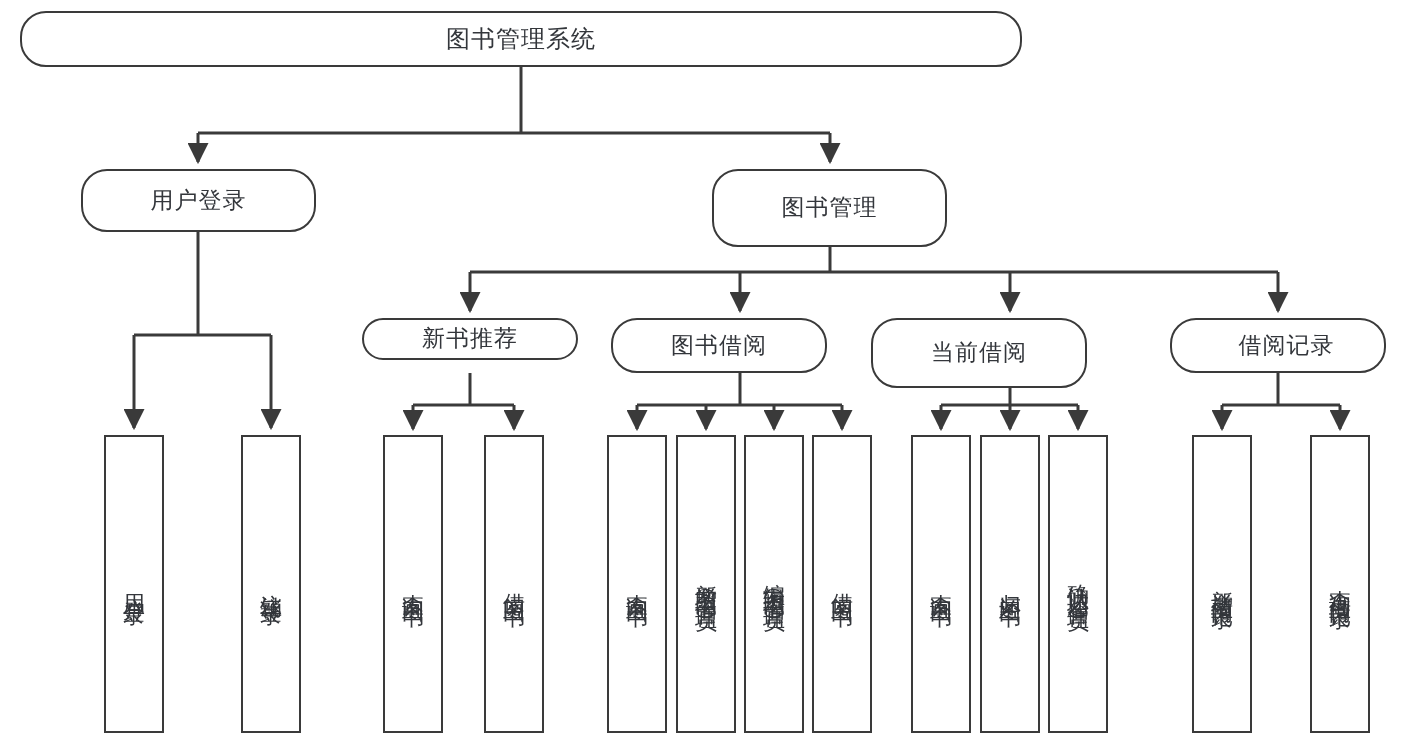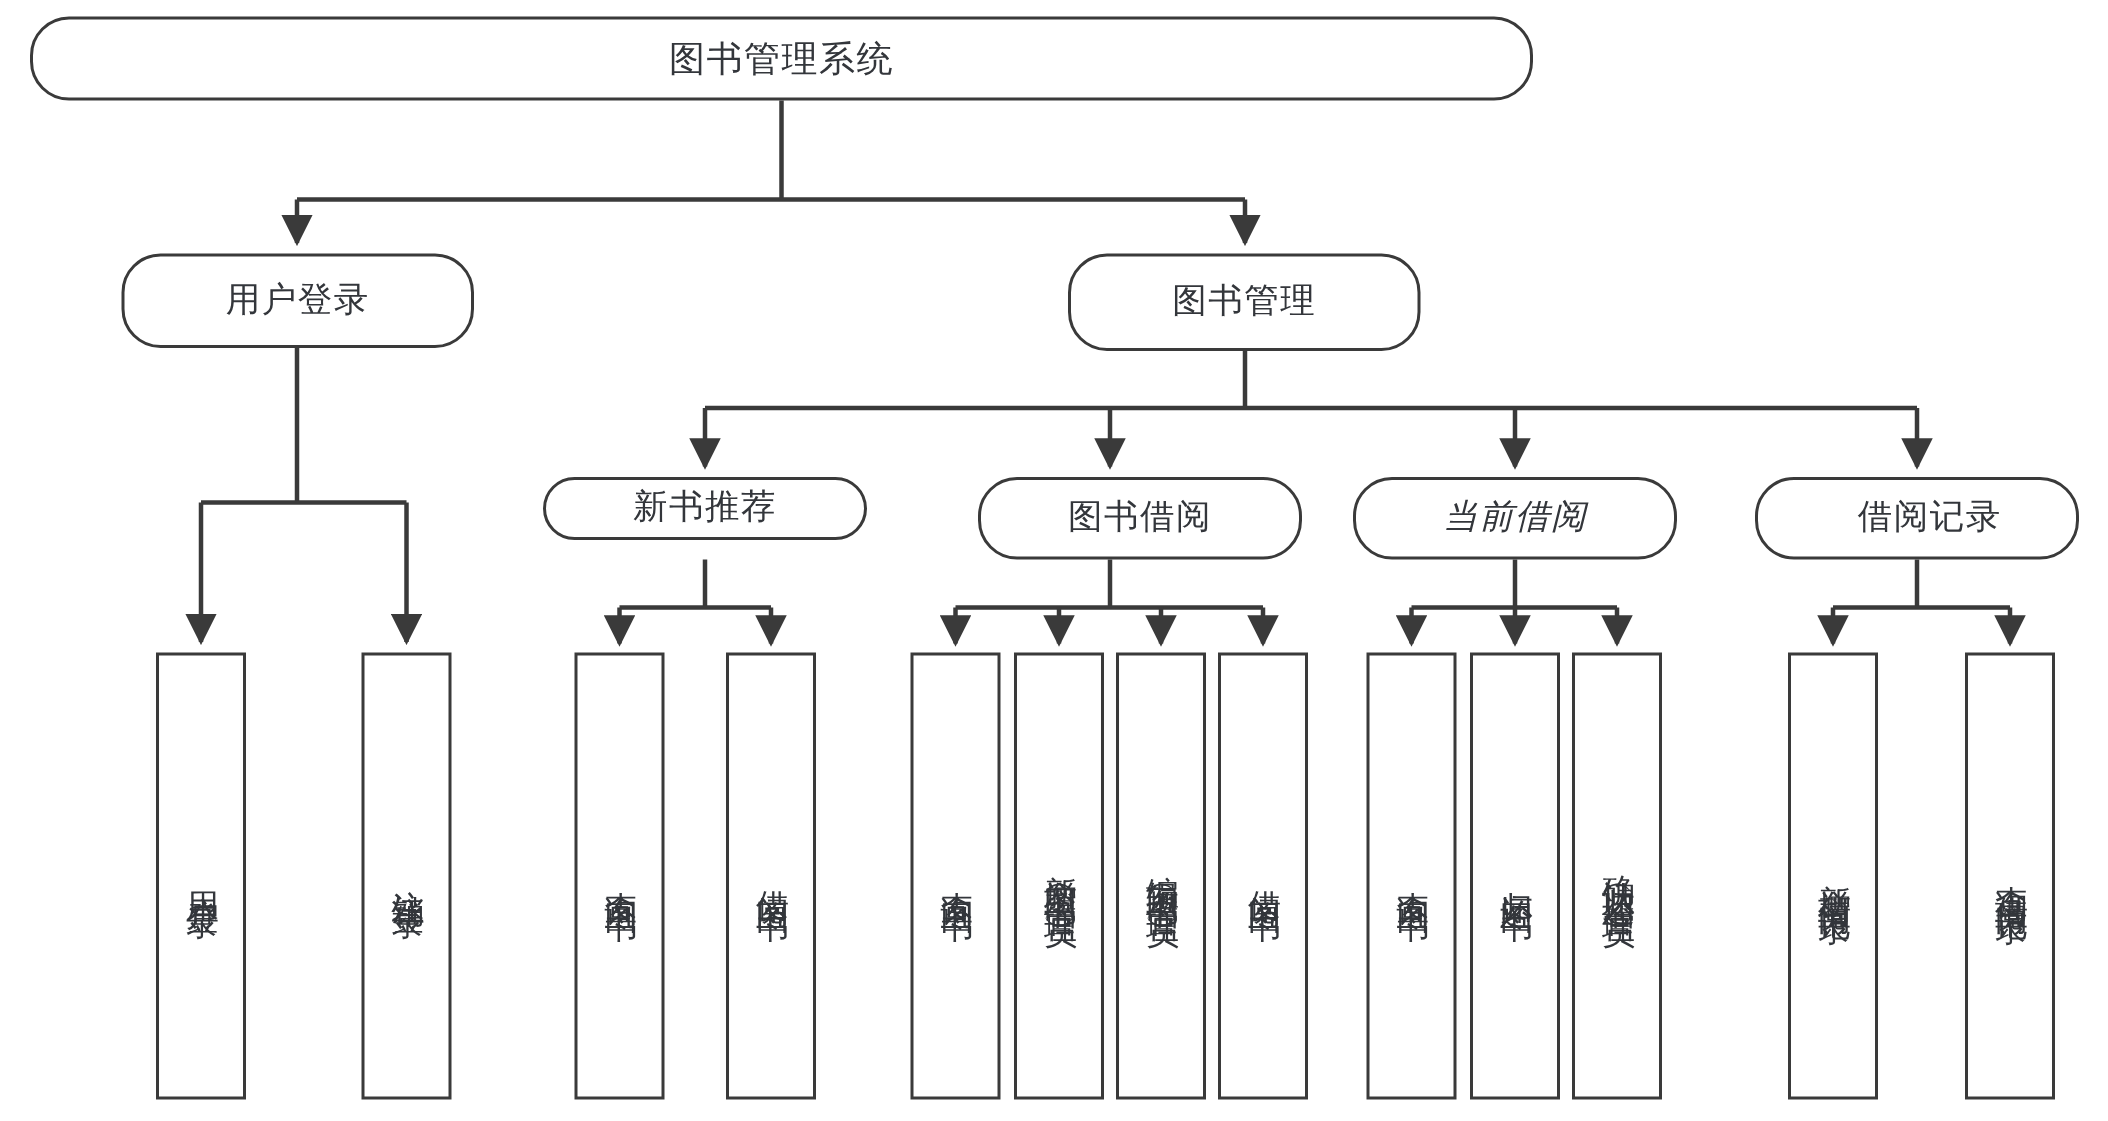--- a/index.html
+++ b/index.html
@@ -128,31 +128,31 @@
     </g>
   </svg>
 
   <div class="node h root" style="left:20px; top:11px; width:1002px; height:56px;">
     <span>图书管理系统</span>
   </div>
 
   <div class="node h" style="left:81px; top:169px; width:235px; height:63px;">
     <span>用户登录</span>
   </div>
-  <div class="node h" style="left:712px; top:169px; width:235px; height:65px;justify-content:center;">
+  <div class="node h" style="left:712px; top:169px; width:235px; height:78px;justify-content:center;">
     <span>图书管理</span>
   </div>
 
   <div class="node h" style="left:362px; top:318px; width:216px; height:42px;">
     <span>新书推荐</span>
   </div>
-  <div class="node h" style="left:652px; top:318px; width:216px; height:55px;">
+  <div class="node h" style="left:611px; top:318px; width:216px; height:55px;">
     <span>图书借阅</span>
   </div>
-  <div class="node h" style="left:902px; top:318px; width:216px; height:55px;font-style:italic;">
+  <div class="node h" style="left:871px; top:318px; width:216px; height:70px;">
     <span>当前借阅</span>
   </div>
   <div class="node h" style="left:1170px; top:318px; width:216px; height:55px;padding-left:17px;">
     <span>借阅记录</span>
   </div>
 
   <div class="node v" style="left:104px; top:435px; width:60px; height:298px;">
     <span class="vtext">用户登录</span>
   </div>
   <div class="node v" style="left:241px; top:435px; width:60px; height:298px;">

